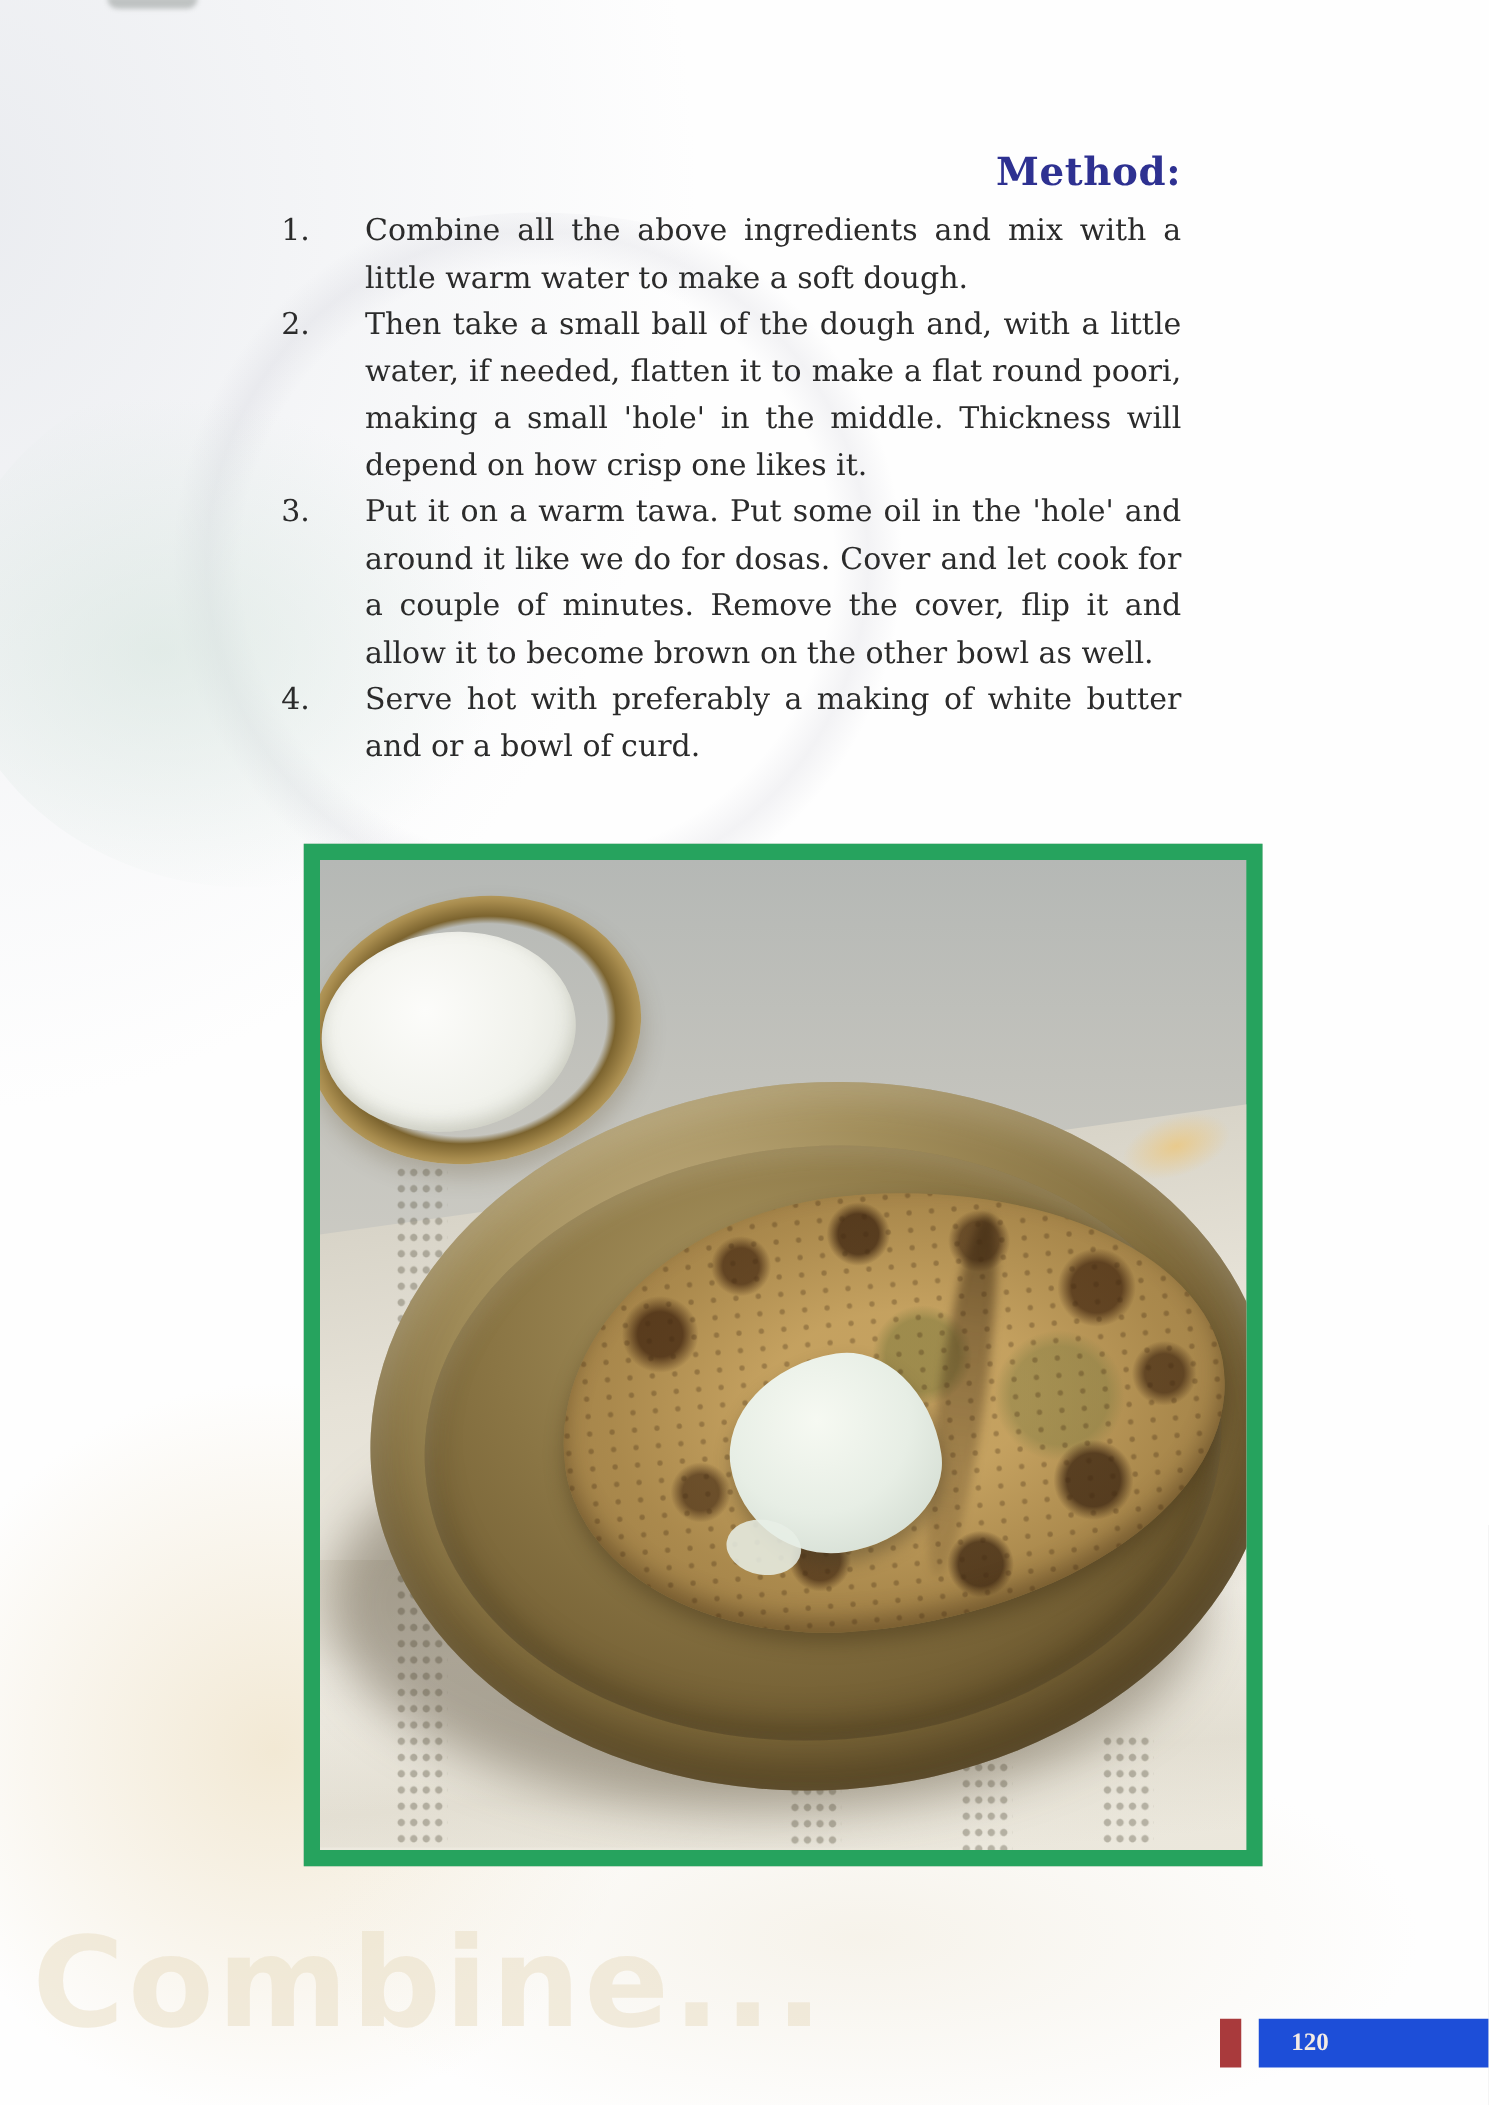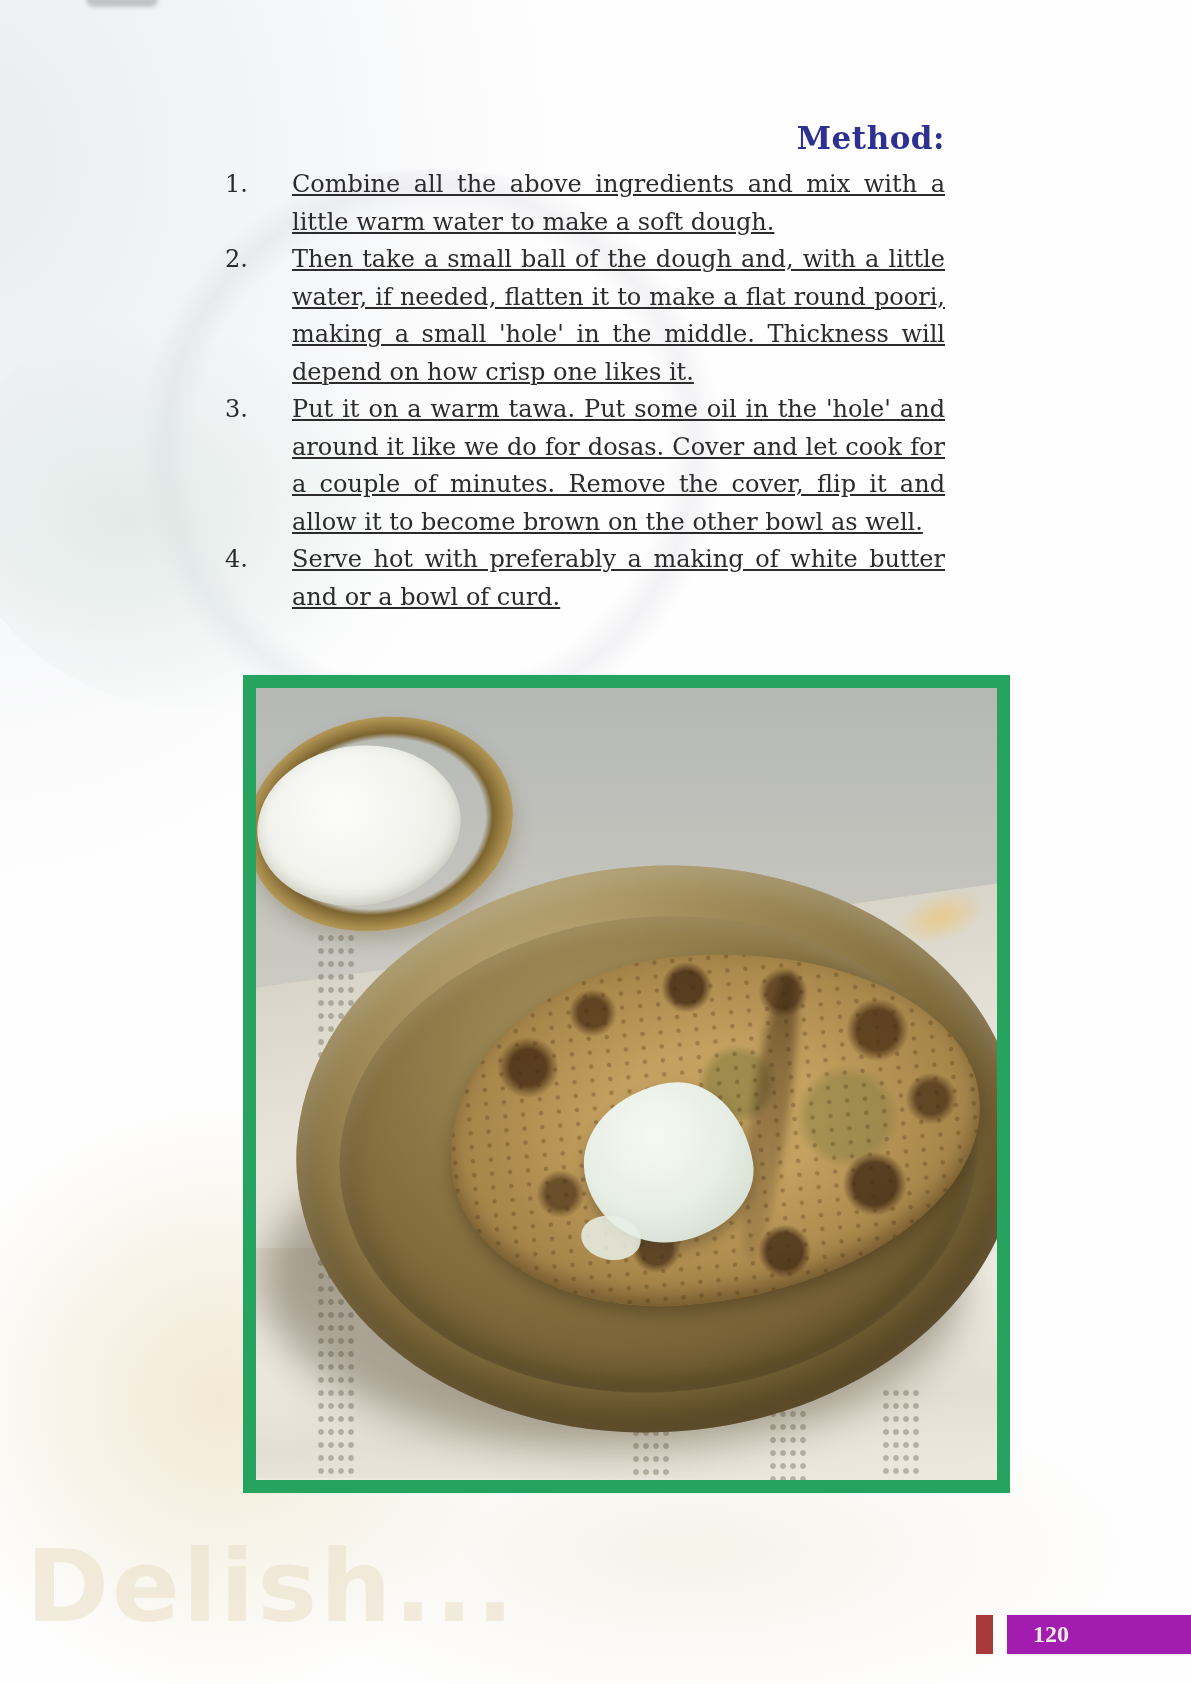--- a/index.html
+++ b/index.html
@@ -24,21 +24,21 @@
     font-size:100px;letter-spacing:3px;color:rgba(234,223,196,.55);white-space:nowrap;}
   .top-smudge{position:absolute;left:86px;top:-3px;width:72px;height:10px;border-radius:0 0 8px 8px;
     background:#8d9390;opacity:.5;filter:blur(2px);}
   
   .method{position:absolute;left:225px;top:120px;width:720px;color:#2b2b2b;}
   .method-heading{margin:0 0 10px 18px;font-size:31px;font-weight:bold;
     color:#2e3191;letter-spacing:.5px;text-align:right;}
   .steps{margin:0;padding:0;list-style:none;}
   .step{display:flex;align-items:flex-start;}
   .step-num{flex:0 0 67px;font-size:24px;line-height:37.5px;}
-  .step-text{flex:1;font-size:24px;line-height:37.5px;text-align:justify;text-justify:inter-word;text-decoration:underline;}
+  .step-text{flex:1;font-size:24px;line-height:37.5px;text-align:justify;text-justify:inter-word;}
   
   .figure{position:absolute;left:243px;top:675px;width:741px;height:792px;
     border:13px solid #26a35e;background:#c9c7c0;}
   .photo{position:relative;width:100%;height:100%;overflow:hidden;}
   .wall{position:absolute;left:0;top:0;width:100%;height:310px;
     background:linear-gradient(180deg,#b5b8b5 0%,#c2c2bc 55%,#cbcac3 100%);}
   .tabletop{position:absolute;left:-60px;top:248px;width:900px;height:640px;transform:rotate(-8deg);
     background:linear-gradient(180deg,#d8d4c8 0%,#e6e2d7 22%,#efece3 60%,#eae6da 100%);}
   .cloth-stripe{position:absolute;width:42px;opacity:.75;
     background-image:radial-gradient(circle at 5px 5px,rgba(95,90,72,.5) 2.4px,rgba(95,90,72,0) 3.4px);
@@ -95,35 +95,35 @@
     background:linear-gradient(rgba(55,35,14,.55),rgba(55,35,14,.12));}
   
   .butter{position:absolute;left:328px;top:396px;width:168px;height:158px;transform:rotate(-9deg);
     border-radius:58% 42% 52% 48% / 48% 58% 42% 52%;
     background:radial-gradient(circle at 44% 32%,#f6f9f2 0%,#e7eee5 52%,#ccd6cb 100%);
     box-shadow:0 8px 14px rgba(66,55,34,.4);}
   .butter::after{content:"";position:absolute;left:-14px;bottom:-8px;width:60px;height:44px;
     border-radius:50%;background:rgba(232,238,230,.85);transform:rotate(18deg);}
   
   .badge-tick{position:absolute;top:1615px;right:198px;width:17px;height:39px;background:#a93a3c;}
-  .badge-bar{position:absolute;top:1615px;right:0;width:184px;height:39px;background:#a21caf;
-    color:#f3ebe5;font-family:"Liberation Serif",serif;font-weight:bold;font-size:24px;
+  .badge-bar{position:absolute;top:1615px;right:0;width:184px;height:39px;background:#1d4ed8;
+    color:#f3ebe5;font-family:"Liberation Serif",serif;font-weight:bold;font-size:20px;
     line-height:38px;padding-left:26px;box-sizing:border-box;}
 </style>
 </head>
 <body>
 
 <div class="page">
 
   <div class="wm-topleft"></div>
   <div class="wm-circle"></div>
   <div class="wm-leaf"></div>
   <div class="wm-bottom"></div>
   <div class="wm-bottom2"></div>
-  <div class="wm-delish">Delish...</div>
+  <div class="wm-delish">Combine...</div>
   <div class="top-smudge"></div>
 
   <div class="method">
     <h2 class="method-heading">Method:</h2>
     <ol class="steps">
       <li class="step">
         <span class="step-num">1.</span>
         <span class="step-text">Combine all the above ingredients and mix with a little warm water to make a soft dough.</span>
       </li>
       <li class="step">

